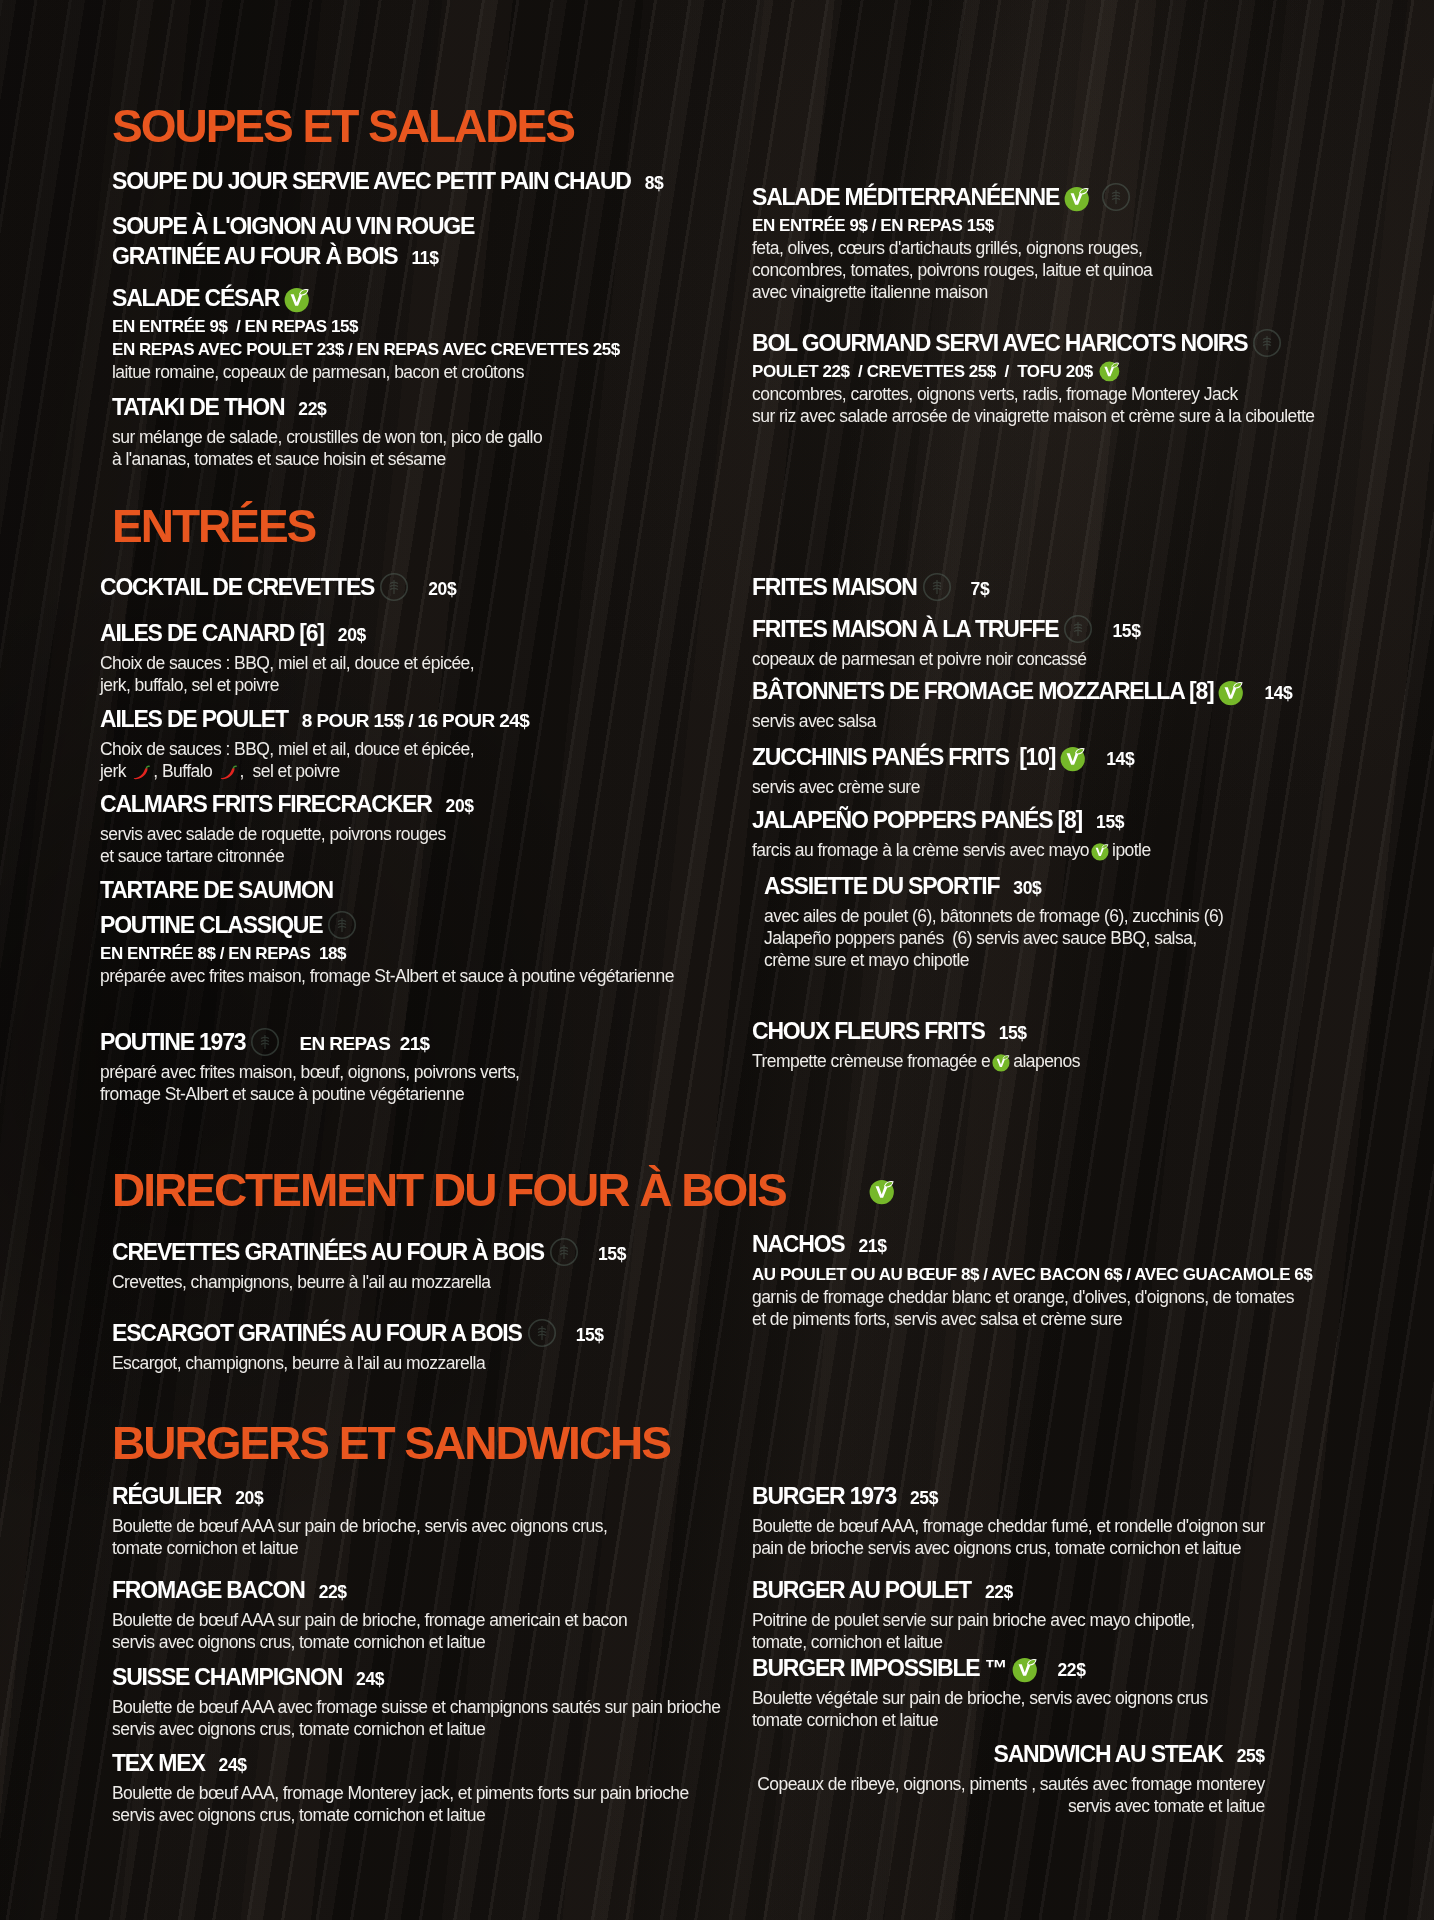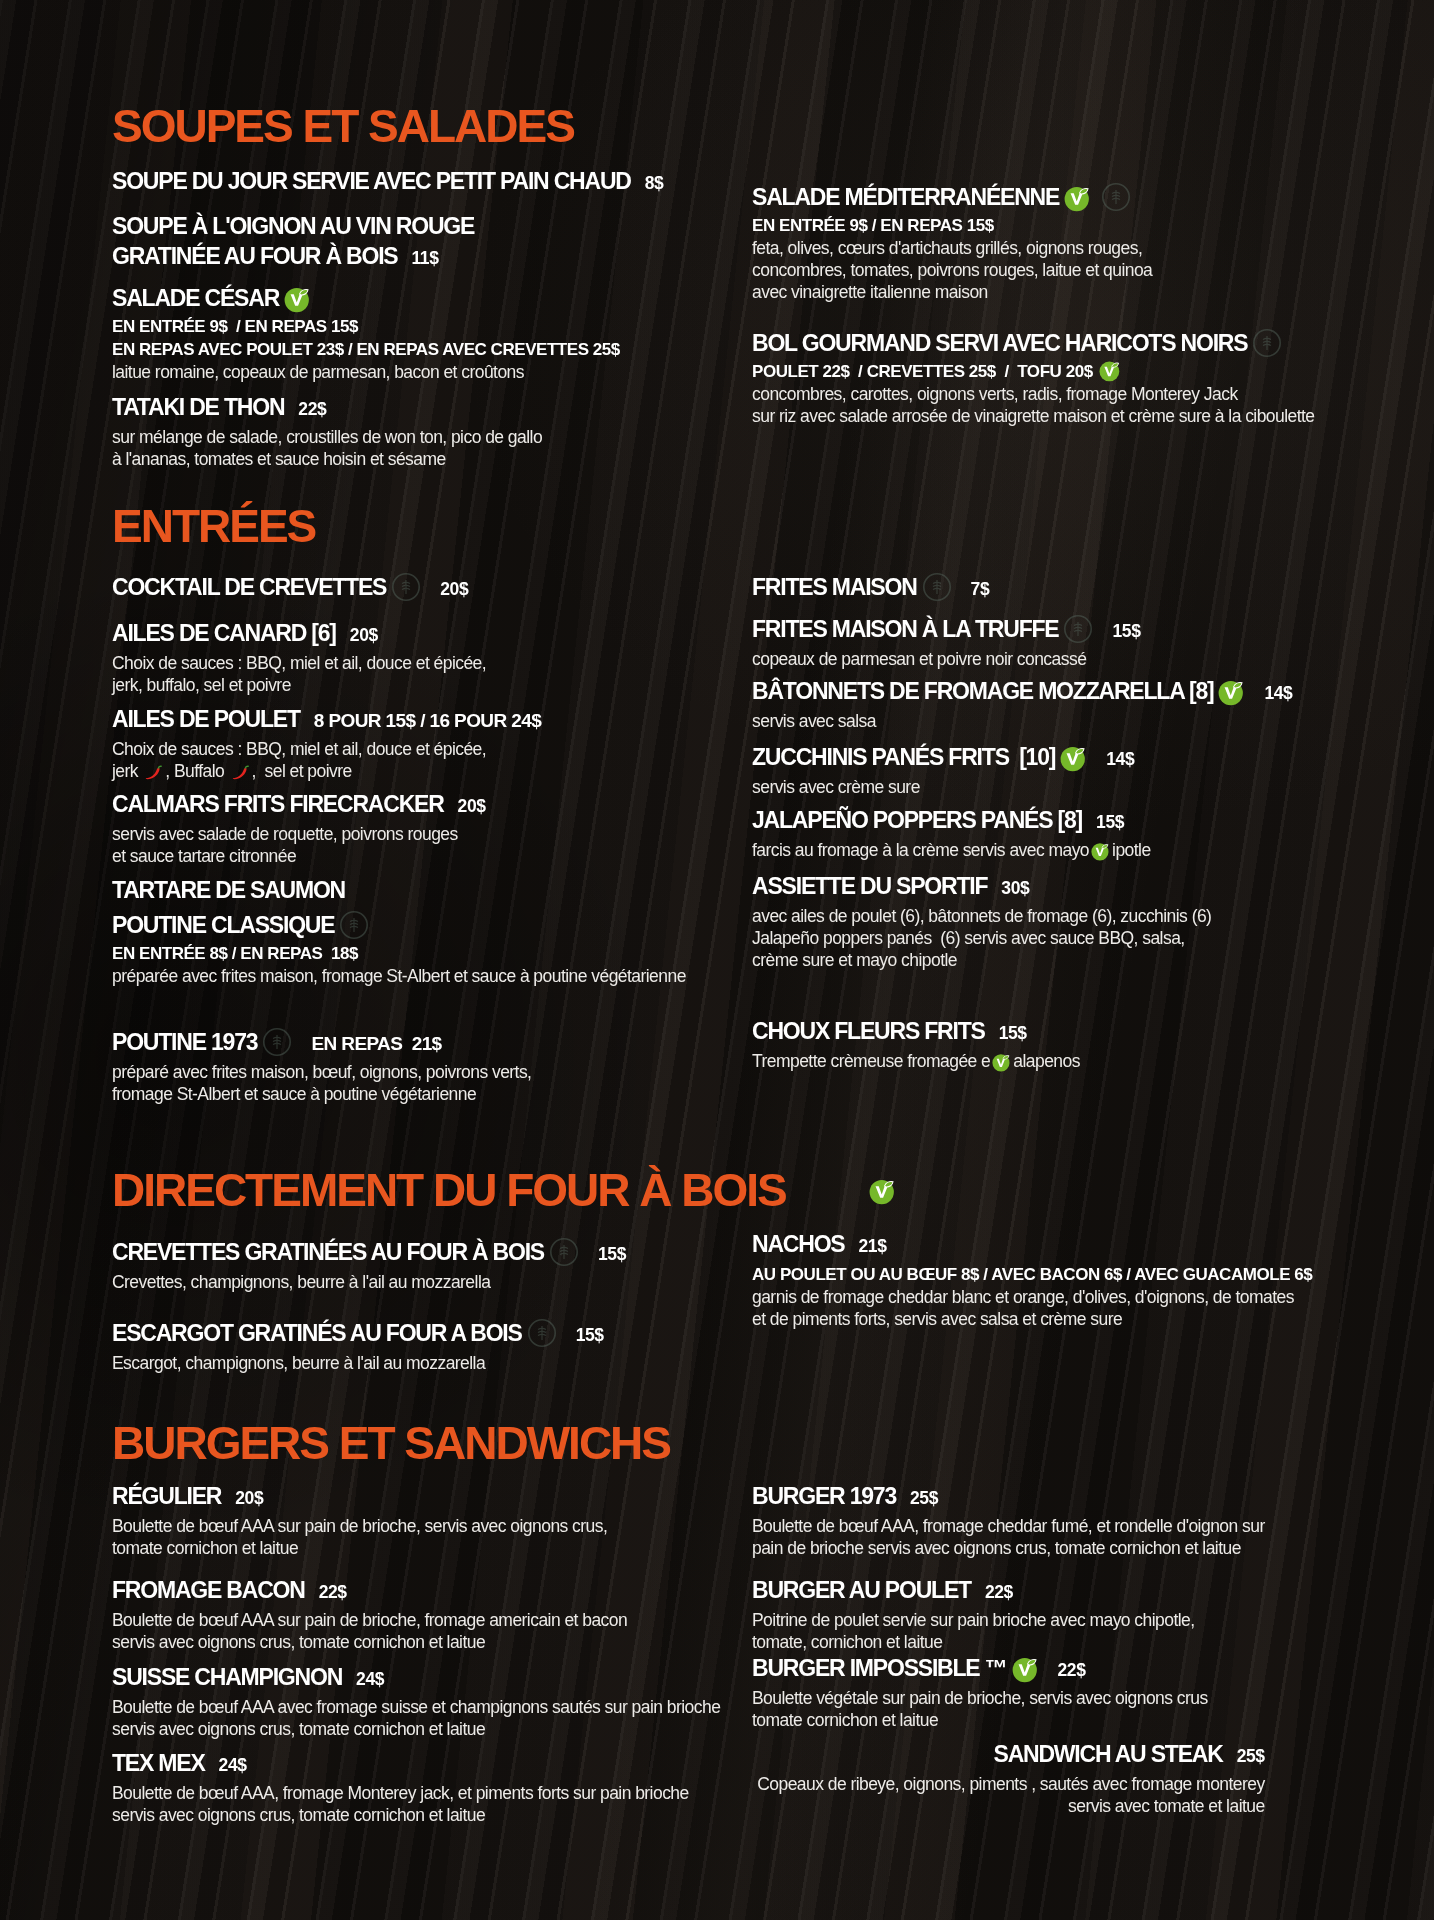--- a/index.html
+++ b/index.html
@@ -114,21 +114,21 @@
         <div class="sub">POULET 22$  / CREVETTES 25$  /  TOFU 20$ <span class="icon veg" style="height: 22px; width: 22px;"><svg viewBox="0 0 28 28">
               <circle cx="13.2" cy="14.6" r="12.6" fill="#76b82a"></circle>
               <path d="M6.8 8.6 L11.6 20.6 L14.6 20.6 L19.4 8.6 L16.2 8.6 L13.2 17.2 L10.1 8.6 Z" fill="#ffffff"></path>
               <path d="M16.2 8.2 C17.6 4.6 21.4 3.1 24.9 3.9 C24.4 7.5 21.2 9.7 17.3 9.2 Z" fill="#76b82a" stroke="#ffffff" stroke-width="1.1"></path>
             </svg></span></div>
         <div class="desc">concombres, carottes, oignons verts, radis, fromage Monterey Jack</div>
         <div class="desc">sur riz avec salade arrosée de vinaigrette maison et crème sure à la ciboulette</div>
       </article>
     </div>
     <div class="hdr" style="left: 112px; top: 504px;">ENTRÉES</div>
-    <div class="col" style="left: 112px; top: 572px;">
+    <div class="col" style="left: 100px; top: 572px;">
       <article class="item" style="margin-top: 0px;">
         <div class="title"><span class="name">COCKTAIL DE CREVETTES</span><span class="icon gf" style="height: 30px; width: 30px;"><svg viewBox="0 0 30 30">
               <circle cx="15" cy="15" r="13.2" fill="none" stroke="#5e7268" stroke-width="1.6" opacity="0.8"></circle>
               <g stroke="#5e7268" stroke-width="1.2" opacity="0.75" fill="none">
                 <path d="M15 8 v14"></path>
                 <path d="M11 11.5 q4 -2.2 8 0"></path>
                 <path d="M11 14.5 q4 -2.2 8 0"></path>
                 <path d="M11 17.5 q4 -2.2 8 0"></path>
               </g>
             </svg></span><span class="price">20$</span></div>
@@ -225,21 +225,21 @@
         <div class="desc">servis avec crème sure</div>
       </article>
       <article class="item" style="margin-top: 7px;">
         <div class="title"><span class="name">JALAPEÑO POPPERS PANÉS [8]</span><span class="price">15$</span></div>
         <div class="desc">farcis au fromage à la crème servis avec mayo<span class="icon veg" style="height: 19px; width: 19px;"><svg viewBox="0 0 28 28">
               <circle cx="13.2" cy="14.6" r="12.6" fill="#76b82a"></circle>
               <path d="M6.8 8.6 L11.6 20.6 L14.6 20.6 L19.4 8.6 L16.2 8.6 L13.2 17.2 L10.1 8.6 Z" fill="#ffffff"></path>
               <path d="M16.2 8.2 C17.6 4.6 21.4 3.1 24.9 3.9 C24.4 7.5 21.2 9.7 17.3 9.2 Z" fill="#76b82a" stroke="#ffffff" stroke-width="1.1"></path>
             </svg></span>ipotle</div>
       </article>
-      <article class="item" style="margin-top: 10px;">
+      <article class="item" style="margin-top: 10px; margin-left: 12px;">
         <div class="title"><span class="name">ASSIETTE DU SPORTIF</span><span class="price">30$</span></div>
         <div class="desc">avec ailes de poulet (6), bâtonnets de fromage (6), zucchinis (6)</div>
         <div class="desc">Jalapeño poppers panés  (6) servis avec sauce BBQ, salsa,</div>
         <div class="desc">crème sure et mayo chipotle</div>
       </article>
       <article class="item" style="margin-top: 45px;">
         <div class="title"><span class="name">CHOUX FLEURS FRITS</span><span class="price">15$</span></div>
         <div class="desc">Trempette crèmeuse fromagée e<span class="icon veg" style="height: 19px; width: 19px;"><svg viewBox="0 0 28 28">
               <circle cx="13.2" cy="14.6" r="12.6" fill="#76b82a"></circle>
               <path d="M6.8 8.6 L11.6 20.6 L14.6 20.6 L19.4 8.6 L16.2 8.6 L13.2 17.2 L10.1 8.6 Z" fill="#ffffff"></path>

